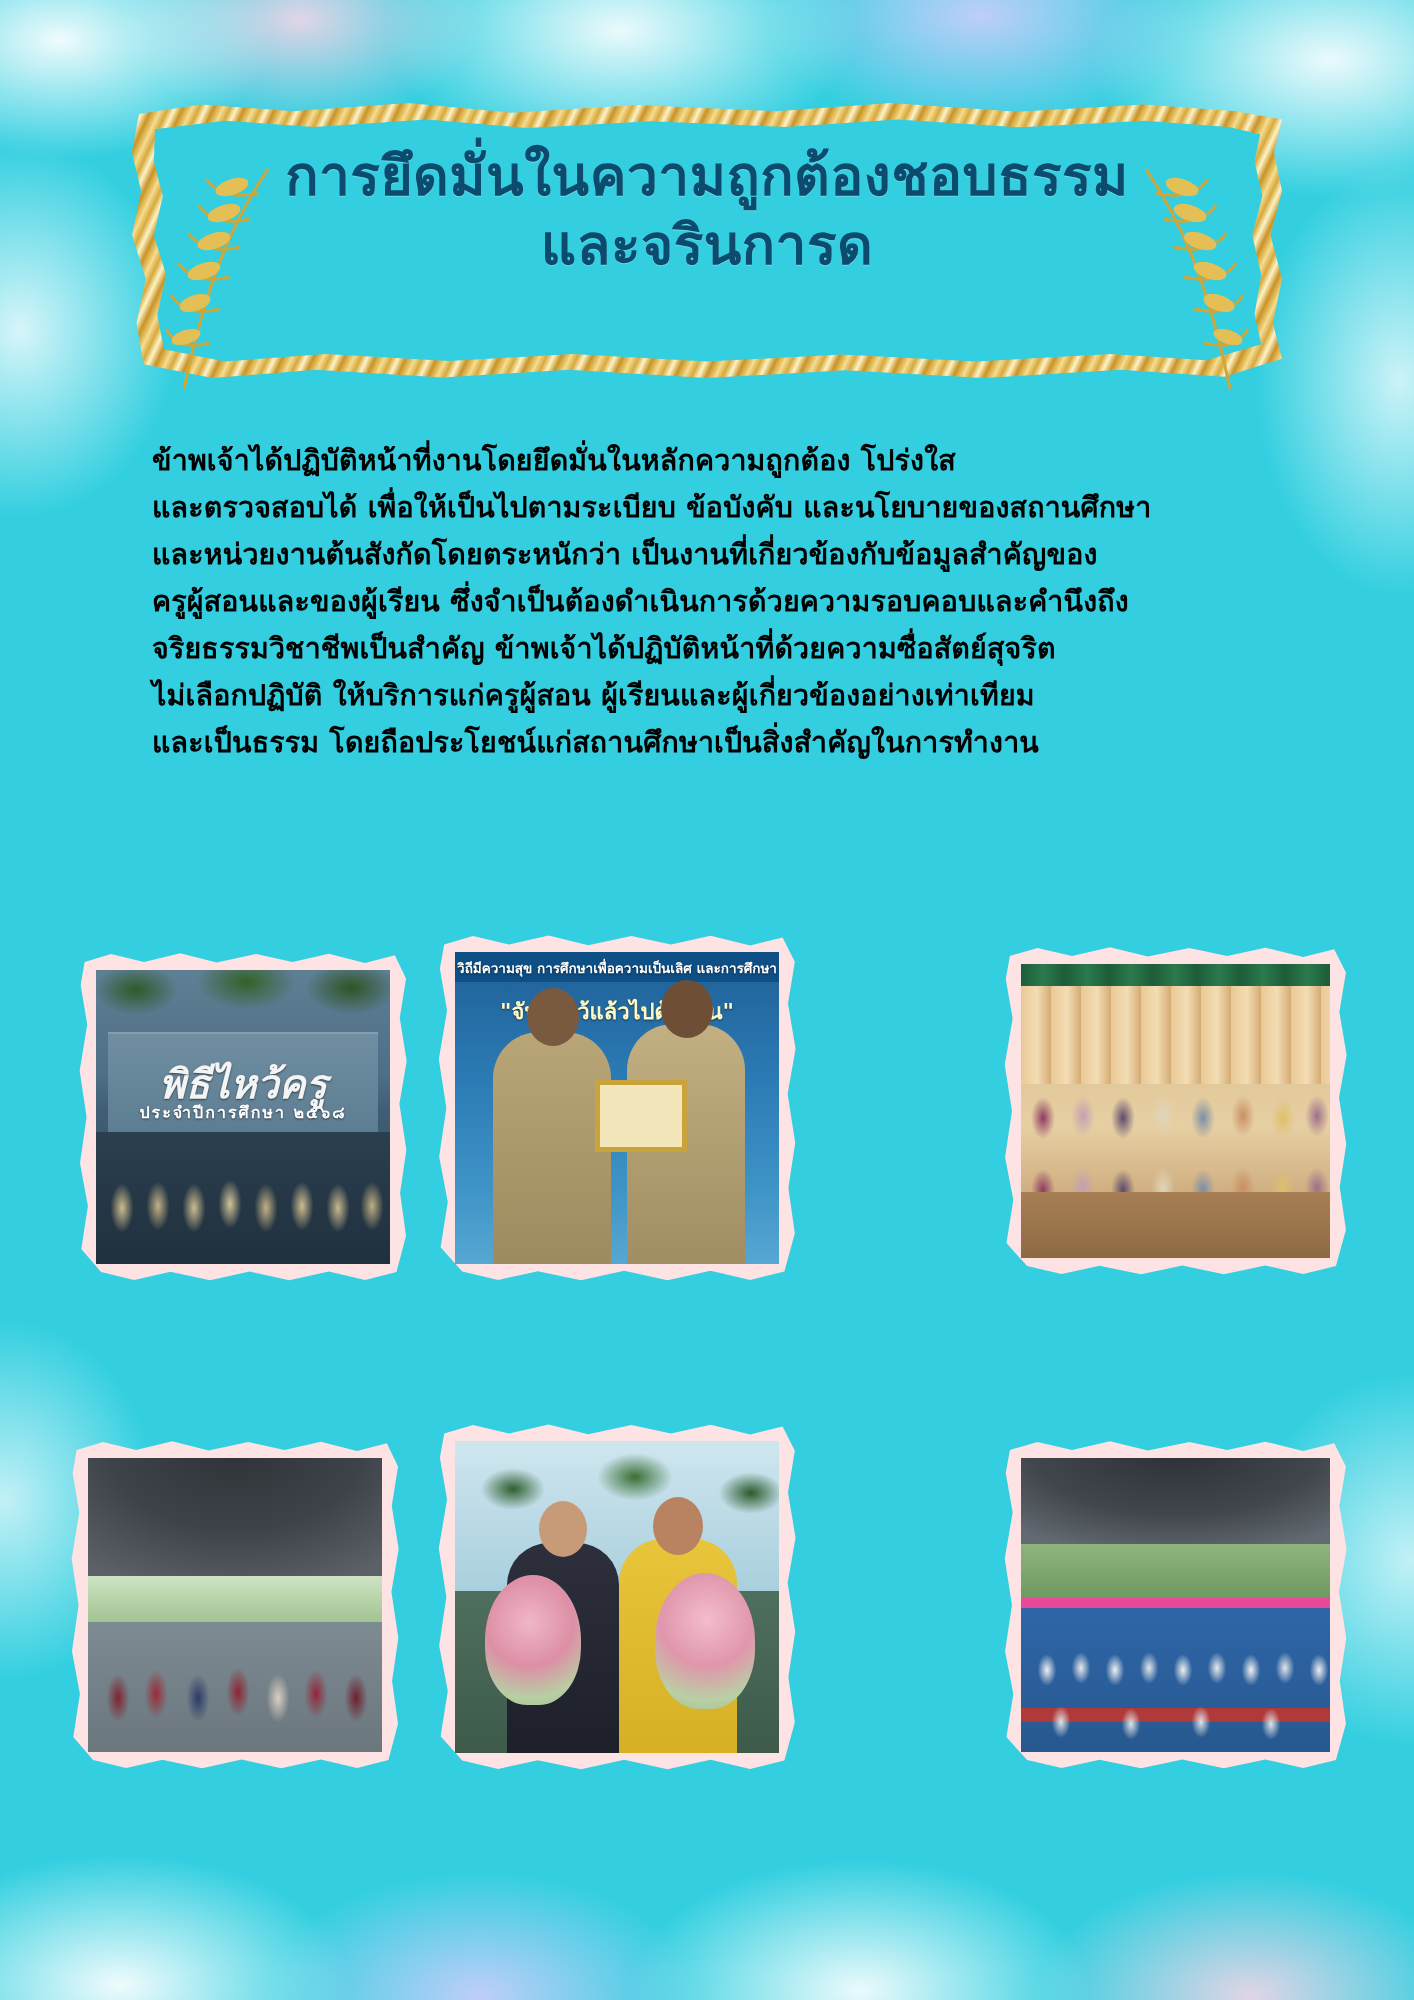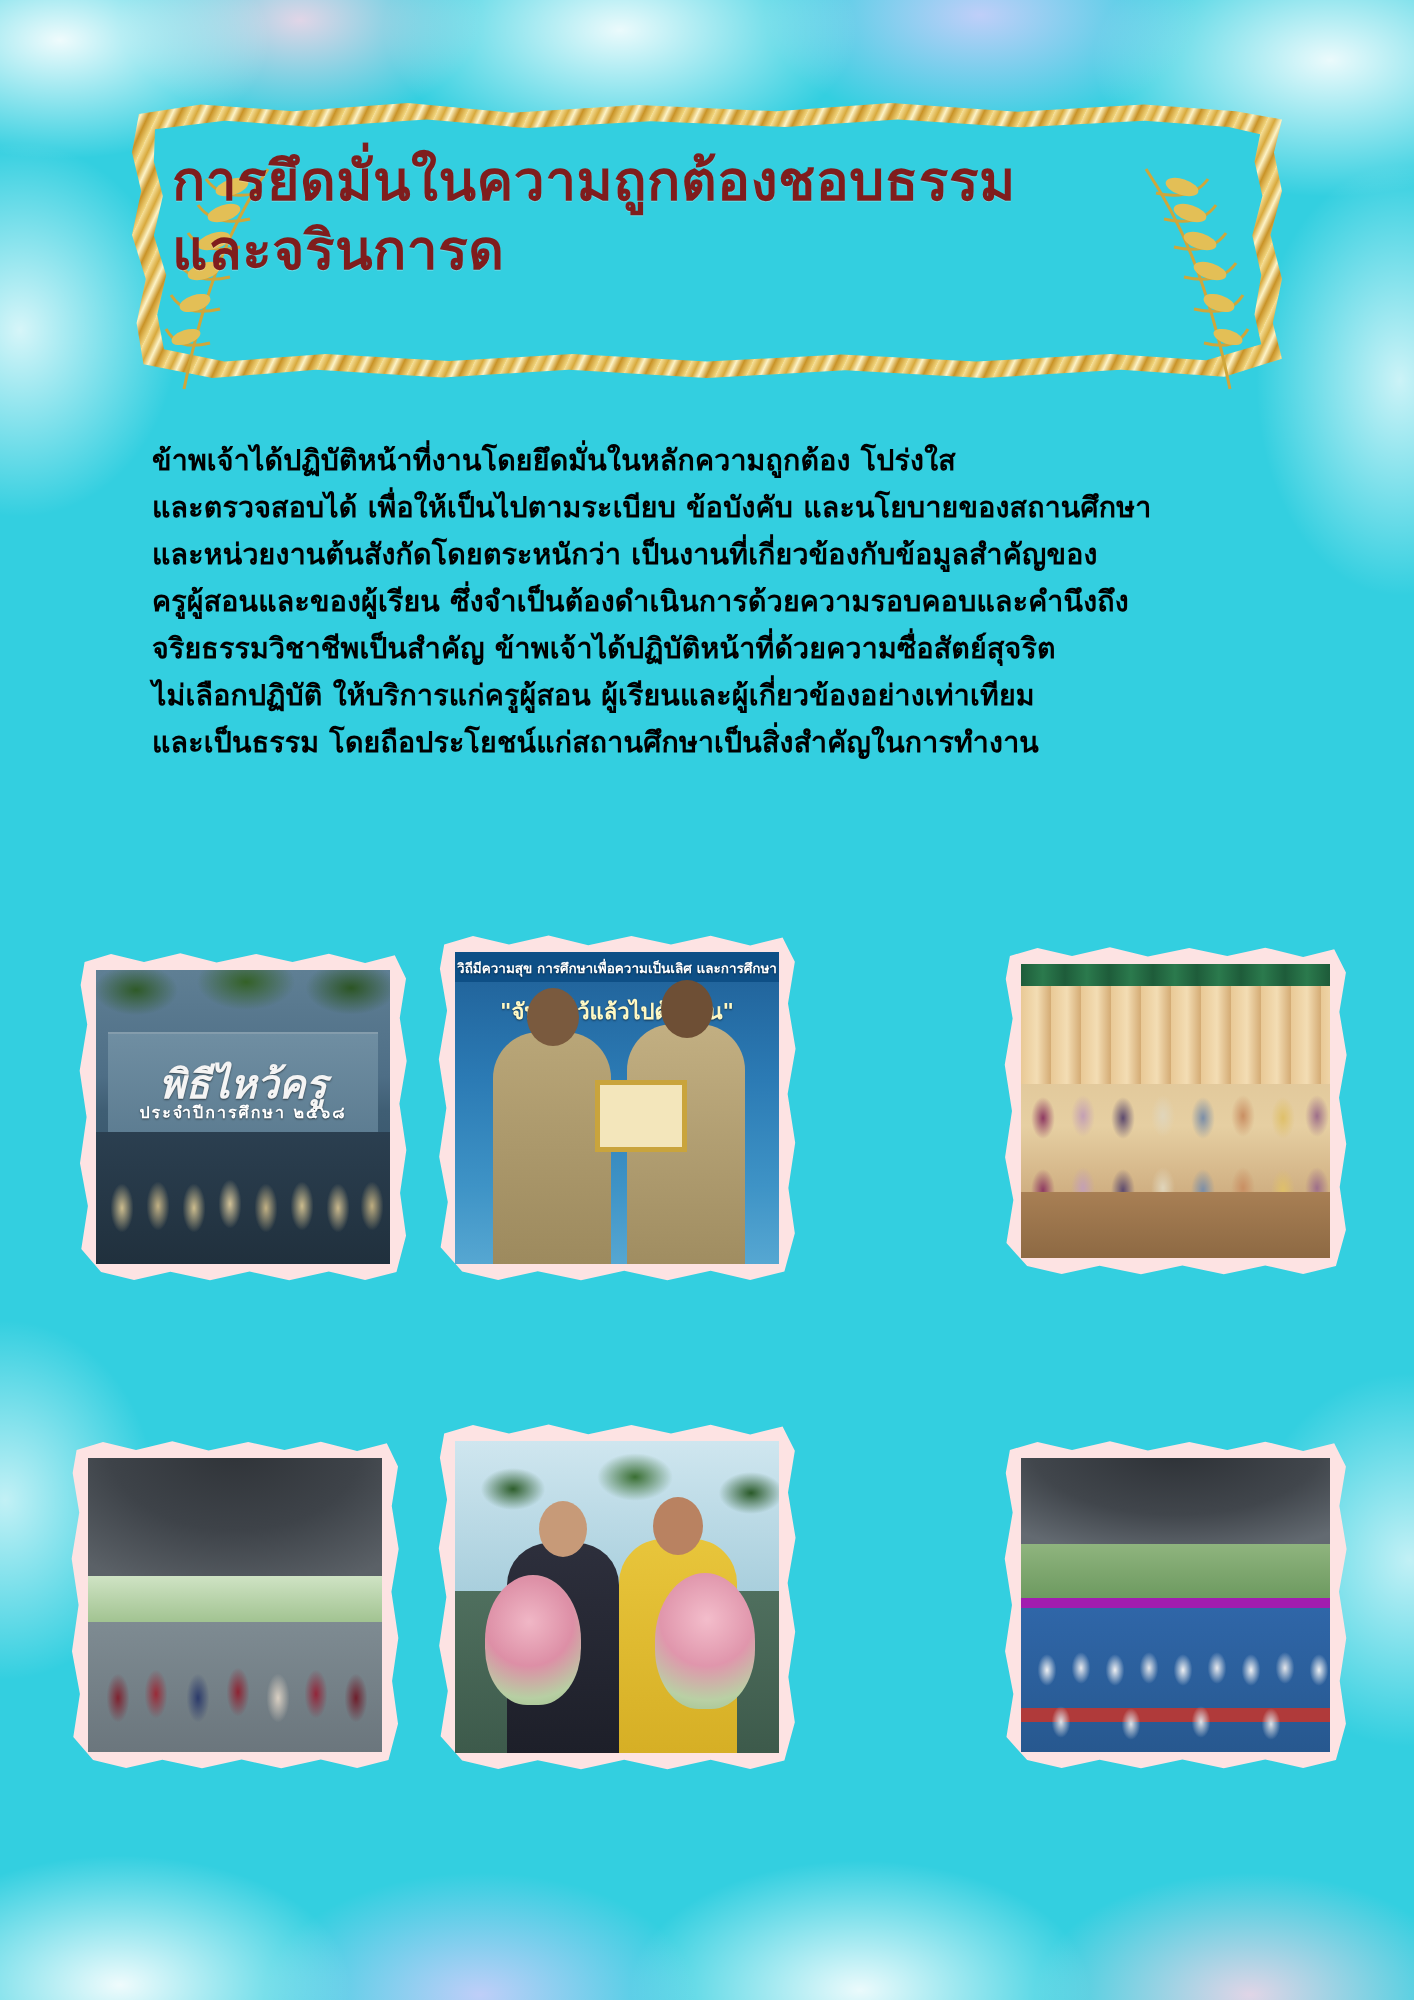--- a/index.html
+++ b/index.html
@@ -66,22 +66,23 @@
     clip-path: polygon(
       0.8% 5%, 7% 1.5%, 15% 4%, 25% 1%, 34% 4.5%, 45% 1.7%, 57% 4%, 67% 1%,
       78% 4.2%, 89% 1.5%, 96.5% 4%, 99.3% 7%, 98.8% 18%, 99.5% 32%, 98.6% 48%,
       99.4% 64%, 98.8% 80%, 99.4% 92%, 94.5% 98.5%, 86% 96%, 74% 99%, 62% 96.2%,
       50% 99%, 38% 96%, 27% 98.8%, 16% 96%, 7% 99%, 1.6% 94%, 1% 80%,
       1.8% 64%, 0.7% 48%, 1.5% 32%, 0.7% 18%);
   }
   .header-title {
     position: absolute;
     left: 40px; right: 40px; top: 44px;
-    color: #7f1d1d;
-    font-family: Liberation Sans, sans-serif;
+    text-align: center;
+    color: #0c4a6e;
+    font-family: Liberation Mono, monospace;
     font-weight: bold;
     font-size: 55px;
     line-height: 1.25;
     letter-spacing: 0.5px;
     text-shadow: 0 1px 0 rgba(255,255,255,0.25);
   }
 
   
   .leaf-sprig {
     position: absolute;
@@ -121,21 +122,21 @@
       87% 3.3%, 96% 1%, 99.4% 8%, 97.5% 20%, 99.6% 33%, 97.4% 46%, 99.5% 60%,
       97.6% 73%, 99.4% 86%, 96.5% 97%, 87% 99.4%, 76% 96.8%, 64% 99.5%,
       52% 96.8%, 40% 99.5%, 28% 96.9%, 17% 99.4%, 7% 97%, 1% 90%, 3% 77%,
       0.6% 64%, 2.6% 50%, 0.5% 36%, 2.8% 22%, 0.8% 10%);
   }
   .photo .inner {
     width: 100%;
     height: 100%;
     overflow: hidden;
     position: relative;
-    background: #a21caf;
+    background: #ec4899;
   }
   .cap {
     position: absolute;
     left: 0; right: 0;
     text-align: center;
     font-family: "DejaVu Sans", sans-serif;
     font-weight: bold;
     color: #fff;
     text-shadow: 0 1px 2px rgba(0,0,0,0.55);
     pointer-events: none;

